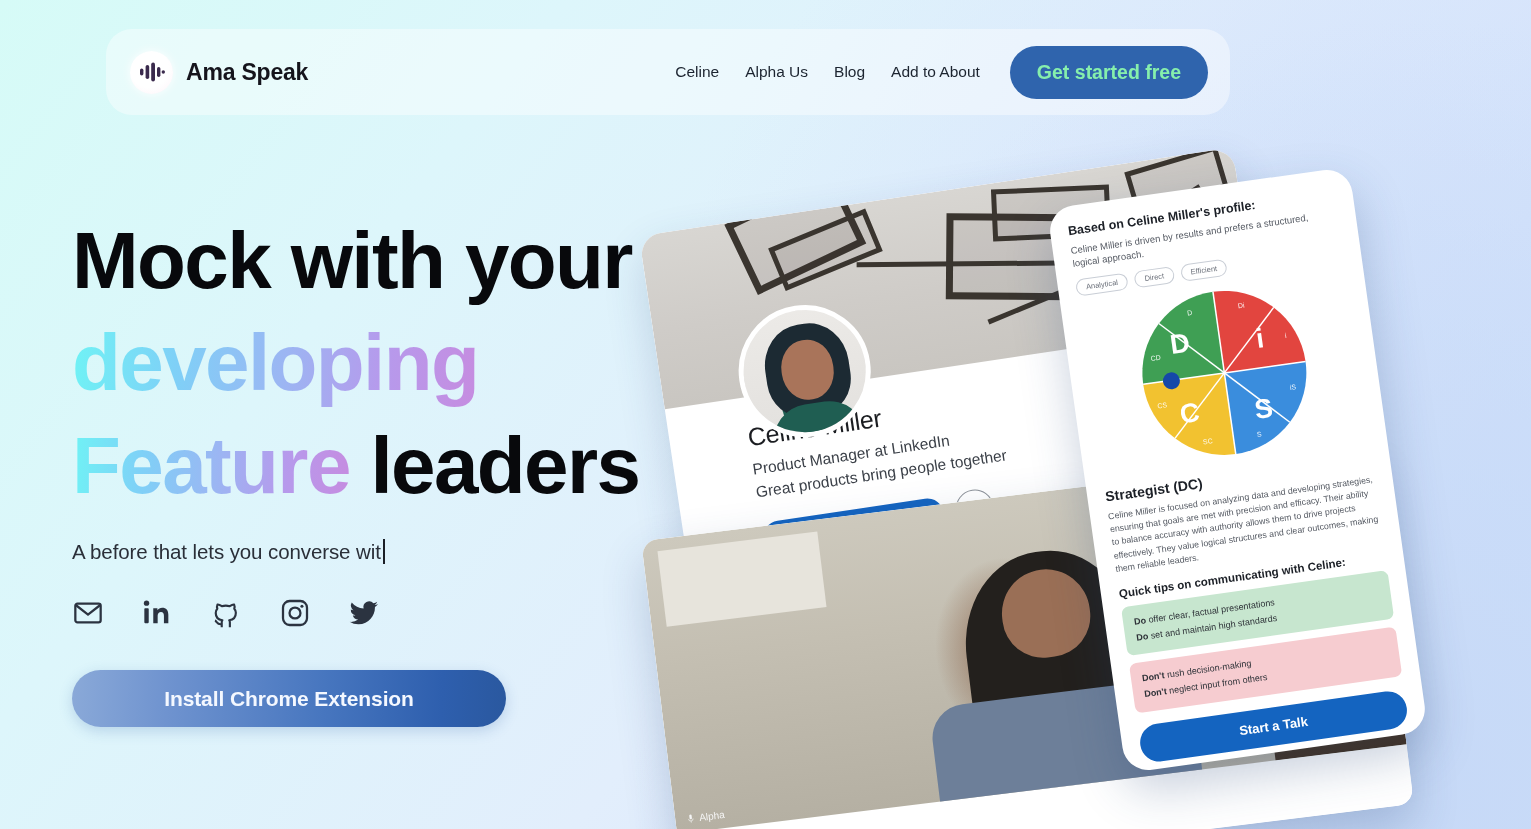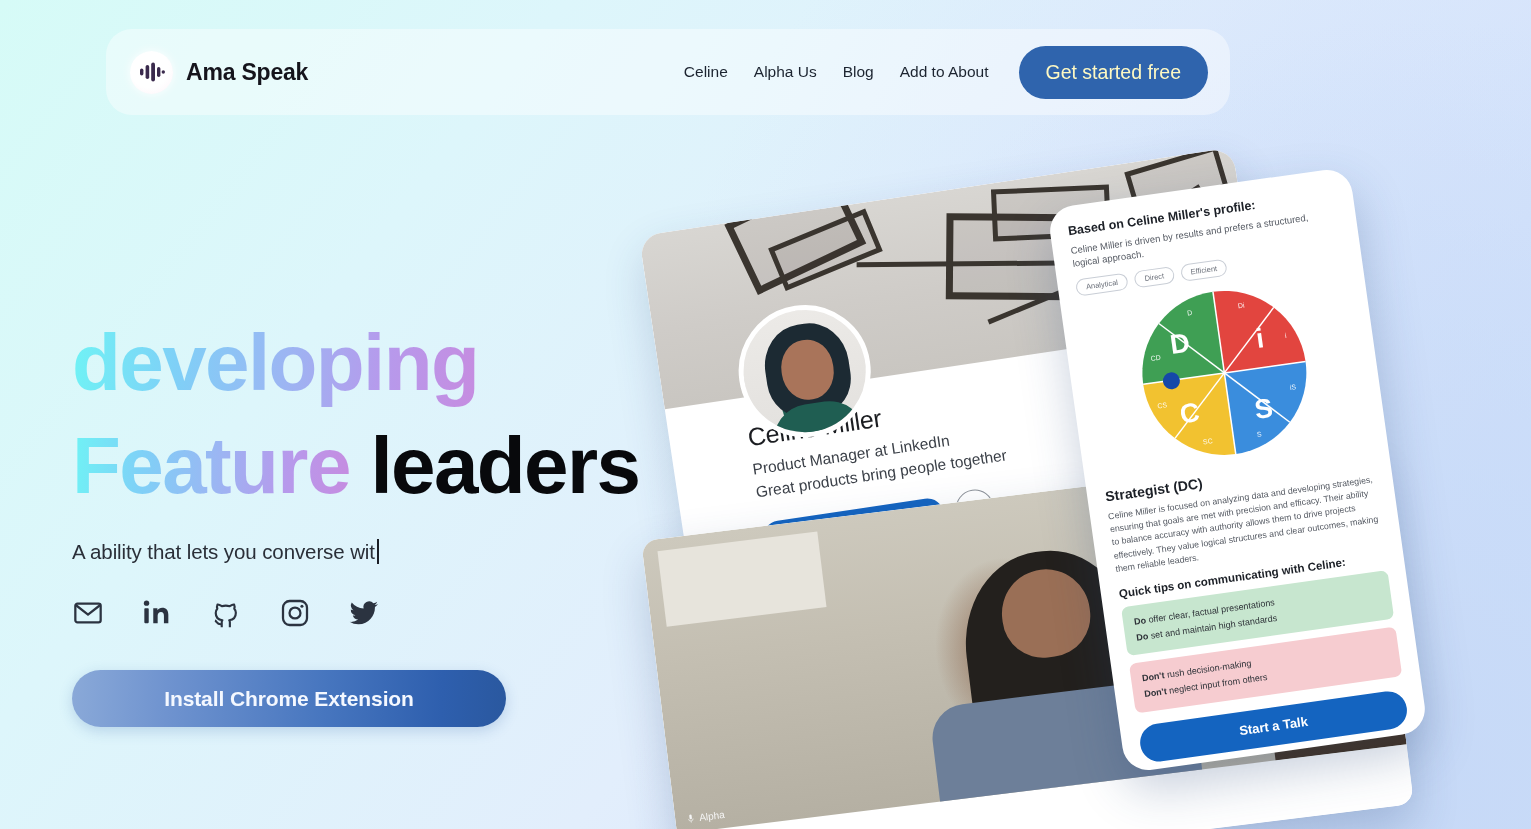--- a/index.html
+++ b/index.html
@@ -36,24 +36,24 @@
     font-size: 23px; font-weight: 700; color: #15141c; letter-spacing: -0.2px;
   }
   .nav { margin-left: auto; display: flex; align-items: center; gap: 0; }
   .nav-link {
     font-size: 15.5px; color: #1c2430; text-decoration: none;
     padding: 8px 13px; white-space: nowrap; cursor: pointer;
   }
   .cta-header {
     margin-left: 17px;
     background: #2f64ad;
-    color: #fef9c3;
+    color: #86efac;
     border: none;
     border-radius: 28px;
-    font-size: 19.5px; font-weight: 400;
+    font-size: 19.5px; font-weight: 700;
     padding: 15px 27px;
     font-family: "Liberation Sans", sans-serif;
     cursor: pointer;
     white-space: nowrap;
   }
 
   
   .hero-left {
     position: absolute; left: 72px; top: 210px; width: 590px;
   }
@@ -308,28 +308,28 @@
     <a class="nav-link">Celine</a>
     <a class="nav-link">Alpha Us</a>
     <a class="nav-link">Blog</a>
     <a class="nav-link">Add to About</a>
     <button class="cta-header">Get started free</button>
   </nav>
 </div>
 
 <div class="hero-left">
   <h1 class="headline">
-    <br>
+    <span>Mock with your</span><br>
     <span class="grad-word">developing</span><br>
     <span class="grad-word">Feature</span>
     <span>leaders</span><br>
   </h1>
 
   <div class="subtitle">
-    <span>A ability that lets you converse wit</span>
+    <span>A before that lets you converse wit</span>
     <span class="caret"></span>
   </div>
 
   <div class="socials">
     <a class="social-icon">
       <svg width="32" height="32" viewBox="0 0 24 24" fill="none" stroke="#2b3340" stroke-width="1.7">
         <rect x="2.5" y="5" width="19" height="14" rx="1.6"></rect>
         <path d="M2.8 6 12 13.2 21.2 6"></path>
       </svg>
     </a>

